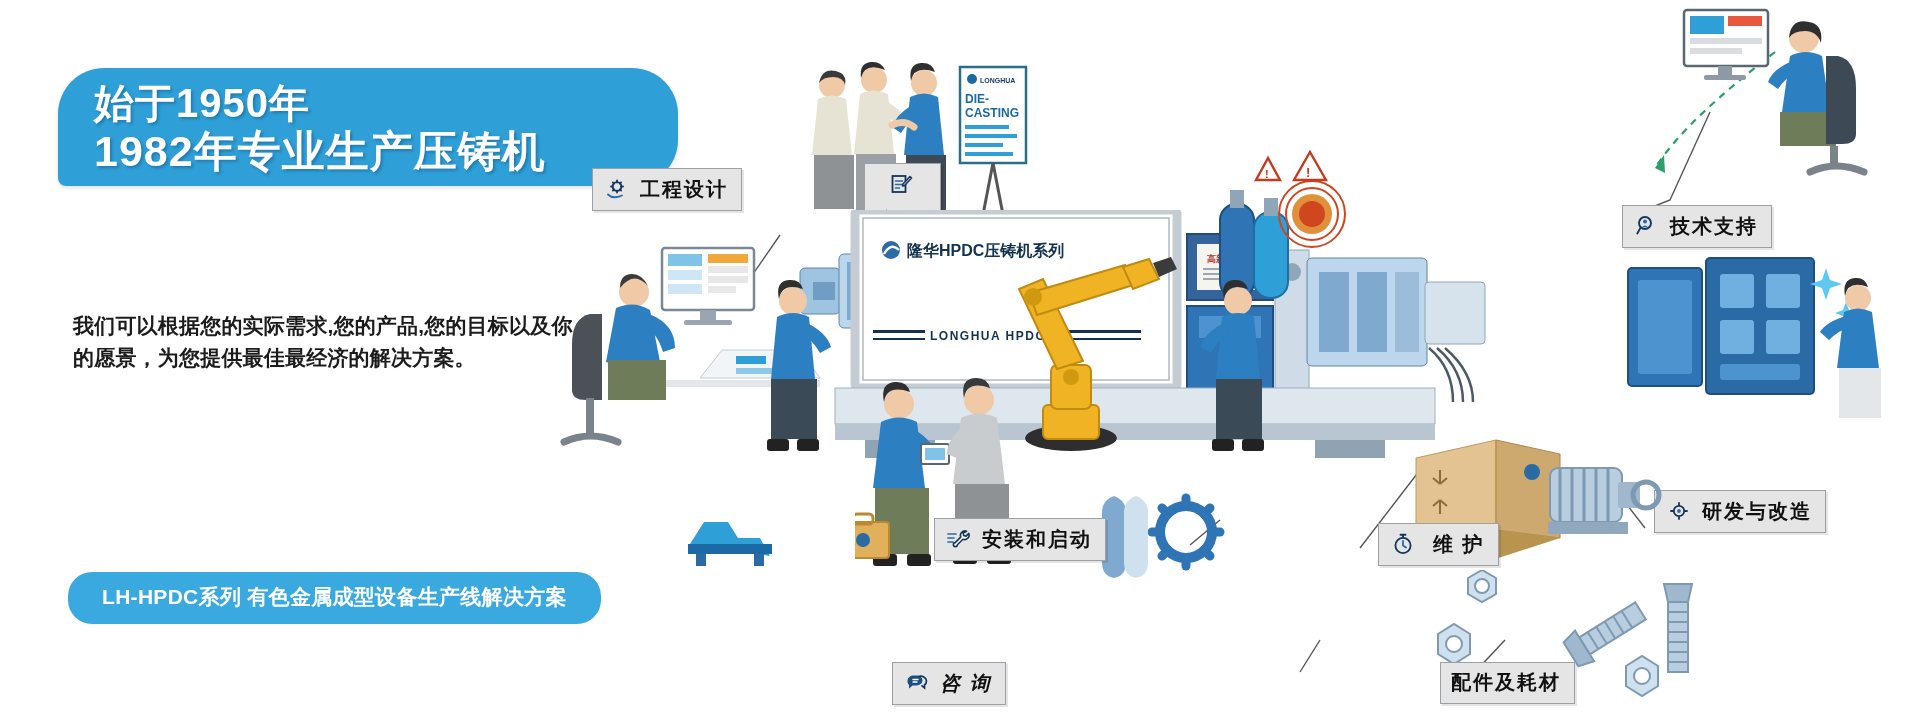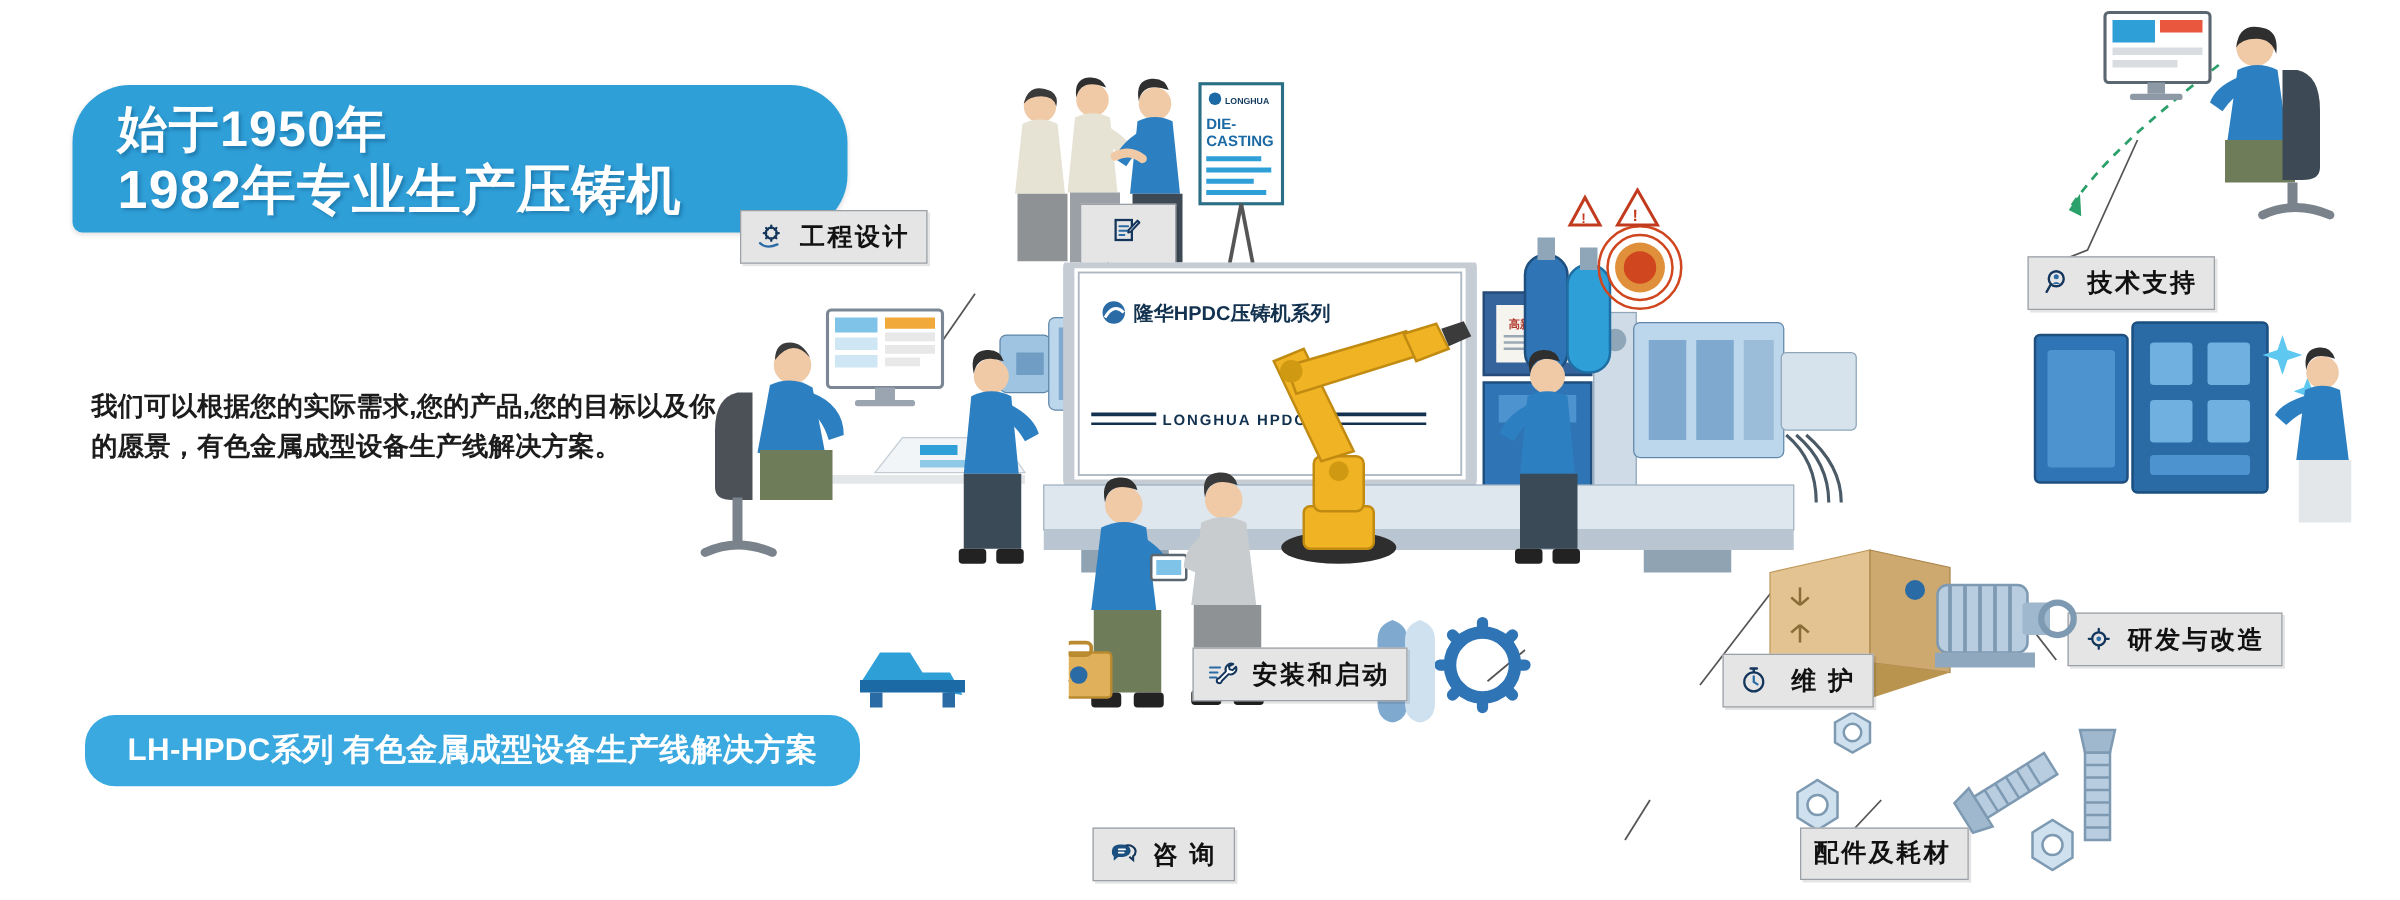--- a/index.html
+++ b/index.html
@@ -31,21 +31,21 @@
     position:absolute;color:#1c1c1c;font-weight:bold;font-size:21px;
     line-height:32px;white-space:pre-line;letter-spacing:.2px;
   }
   .para.p1{left:73px;top:310px;width:560px;}
   .para.p2{left:73px;top:406px;width:560px;}
 
   .tag{
     position:absolute;left:68px;top:572px;
     padding:11px 34px 13px 34px;
     background:#3aa9e0;border-radius:24px;color:#fff;
-    font-size:25px;font-weight:bold;letter-spacing:.3px;white-space:nowrap;
+    font-size:21px;font-weight:bold;letter-spacing:.3px;white-space:nowrap;
   }
 
   
   .illus{position:absolute;left:660px;top:0;width:1260px;height:720px;}
 
   .callout{
     position:absolute;background:#e5e5e5;border:1.6px solid #9aa0a6;
     box-shadow:2px 2px 0 rgba(0,0,0,.10);
     display:flex;align-items:center;gap:9px;
     padding:6px 13px 7px 10px;box-sizing:border-box;
@@ -59,21 +59,21 @@
 <body>
 
 <div class="stage">
 
   <div class="banner">
     <div class="l1">始于1950年</div>
     <div class="l2">1982年专业生产压铸机</div>
   </div>
 
   <div class="para p1">我们可以根据您的实际需求,您的产品,您的目标以及你
-的愿景，有色金属成型设备生产线解决方案。</div>
+的愿景，为您提供最佳最经济的解决方案。</div>
 
   <div class="tag">LH-HPDC系列 有色金属成型设备生产线解决方案</div>
 
   <div class="illus">
 
     
     <svg width="1260" height="720" style="position:absolute;left:0;top:0;">
       <g stroke="#555" stroke-width="1.4" fill="none">
         <path d="M120,235 L75,300"></path>
         <path d="M262,212 L262,196"></path>
@@ -400,21 +400,21 @@
       <rect x="100" y="114" width="54" height="68" fill="#8e9295"></rect>
       <rect x="98" y="182" width="24" height="12" rx="3" fill="#222"></rect>
       <rect x="132" y="182" width="24" height="12" rx="3" fill="#222"></rect>
 
       <rect x="-18" y="152" width="52" height="36" rx="3" fill="#e0b05a" stroke="#b98a30" stroke-width="2"></rect>
       <rect x="-2" y="144" width="20" height="10" rx="4" fill="none" stroke="#b98a30" stroke-width="3"></rect>
       <circle cx="8" cy="170" r="7" fill="#2a6aa5"></circle>
     </svg>
 
     
-    <div class="callout" style="left:214px;top:662px;">
+    <div class="callout" style="left:232px;top:662px;font-style:italic;">
       <span class="cicon">
         <svg viewBox="0 0 24 24" width="24" height="24">
           <path d="M2.5 9.5a6 5 0 0 1 6-5h3a6 5 0 0 1 0 10h-4l-3.5 3v-3.4a5 5 0 0 1-1.5-4.6z" fill="#1b4f80"></path>
           <path d="M8 8.5h5M8 11h4" stroke="#fff" stroke-width="1.4" stroke-linecap="round"></path>
           <path d="M13.5 5.5a6 5 0 0 1 8 4.5 5 5 0 0 1-2 4v3l-3-2.6" fill="none" stroke="#14365c" stroke-width="1.7"></path>
         </svg>
       </span>
       <span class="ctext">咨 询</span>
     </div>
 
@@ -437,21 +437,21 @@
 
     
     <svg width="110" height="70" style="position:absolute;left:20px;top:500px;">
       <path d="M10,44 l14,-22 l24,0 l10,16 l22,0 l10,18 z" fill="#2f9fd8"></path>
       <rect x="8" y="44" width="84" height="10" fill="#1b6aa5"></rect>
       <rect x="16" y="54" width="10" height="12" fill="#2a6aa5"></rect>
       <rect x="74" y="54" width="10" height="12" fill="#2a6aa5"></rect>
     </svg>
 
     
-    <div class="callout" style="left:294px;top:518px;">
+    <div class="callout" style="left:274px;top:518px;">
       <span class="cicon">
         <svg viewBox="0 0 24 24" width="24" height="24">
           <path d="M1 7h8M1 11h6M1 15h5" stroke="#2a6aa5" stroke-width="1.7" stroke-linecap="round"></path>
           <path d="M19.6 4.2a4.6 4.6 0 0 0-5.9 5.9L8.2 15.6a2 2 0 1 0 2.2 2.2l5.5-5.5a4.6 4.6 0 0 0 5.9-5.9l-2.7 2.7-2.4-.6-.6-2.4z" fill="#fff" stroke="#14365c" stroke-width="1.6" stroke-linejoin="round"></path>
         </svg>
       </span>
       <span class="ctext">安装和启动</span>
     </div>
 
     

